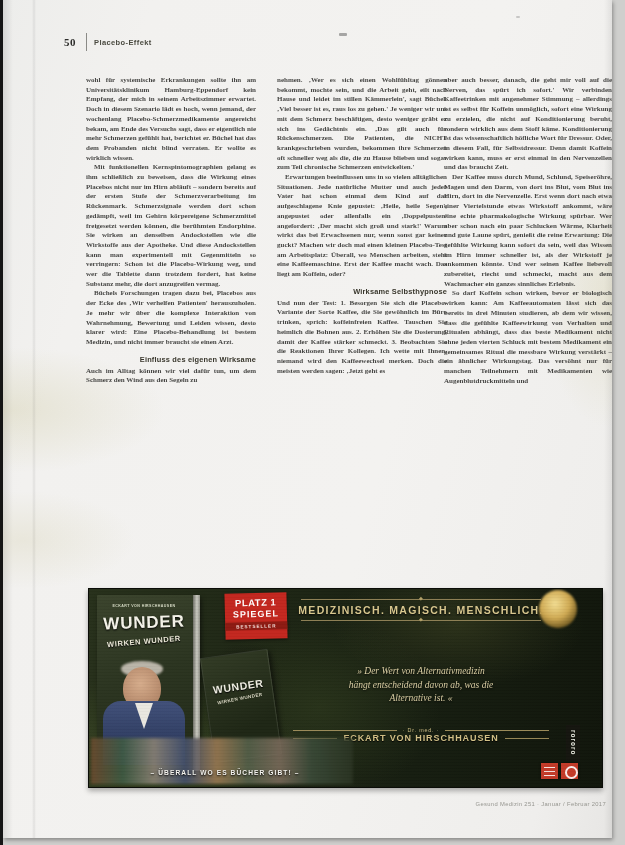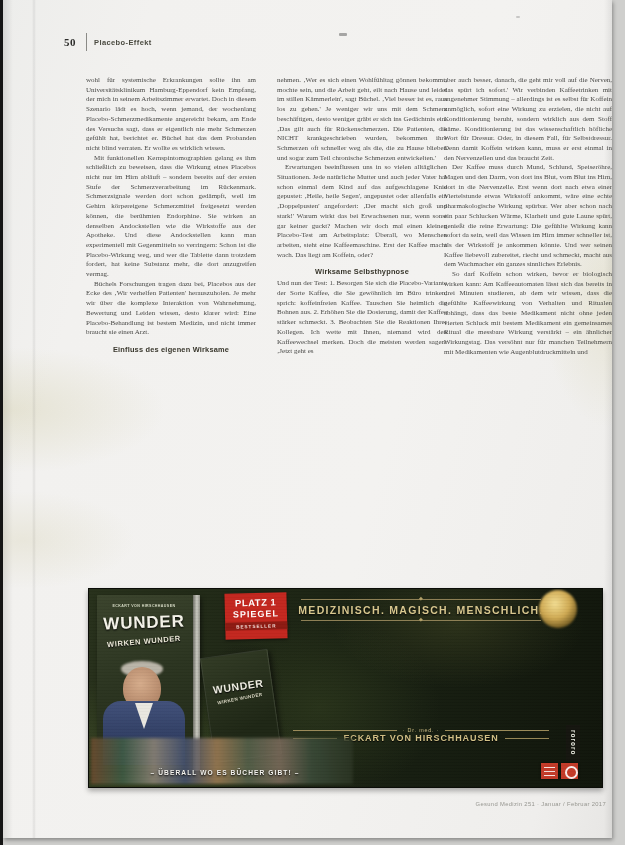--- a/index.html
+++ b/index.html
@@ -28,23 +28,23 @@
   .pagenum{font:bold 11px "Liberation Serif",serif;color:#2e2e2c;letter-spacing:.5px;}
   .hdr-div{width:1px;height:18px;background:#8a8a86;margin:0 7px 0 10px;}
   .section-label{font:bold 7.5px "Liberation Sans",sans-serif;color:#4a4a40;letter-spacing:.4px;padding-top:1px;}
 
   
   .col{position:absolute;top:76px;width:170px;font-size:7px;line-height:9.7px;color:#3d3d3b;
     text-align:justify;hyphens:auto;overflow:hidden;filter:blur(.33px);opacity:.95;}
   .col-1{left:86px;height:474px;}
   .col-2{left:277px;height:511px;}
   .col-3{left:444px;width:168px;height:511px;}
-  .para{margin:0;}
+  .para{margin:0;font-weight:bold;}
   .para.indent{text-indent:8px;}
-  .subhead{font:bold 7.4px "Liberation Sans",sans-serif;color:#2f2d22;margin:7px 0 3px 0;letter-spacing:.2px;text-align:center;}
+  .subhead{font:bold 7.4px "Liberation Sans",sans-serif;color:#2f2d22;margin:7px 0 3px 0;letter-spacing:.2px;text-align:right;}
 
   
   .ad{position:absolute;left:88px;top:588px;width:513px;height:198px;overflow:hidden;
     border:1px solid #0b0d08;box-shadow:0 3px 5px rgba(0,0,0,.30);
     background:
       radial-gradient(180px 90px at 72% 18%, rgba(140,140,70,.18), rgba(0,0,0,0) 70%),
       radial-gradient(220px 120px at 12% 85%, rgba(96,118,56,.35), rgba(0,0,0,0) 70%),
       radial-gradient(160px 120px at 45% 60%, rgba(70,86,42,.30), rgba(0,0,0,0) 75%),
       linear-gradient(100deg,#27301b 0%,#1d2514 35%,#161d10 65%,#10150b 100%);}
   .ad-grain{position:absolute;inset:0;background:repeating-linear-gradient(0deg,rgba(0,0,0,.05) 0 1px,rgba(255,255,255,.02) 1px 3px);opacity:.5;pointer-events:none;}
@@ -151,20 +151,21 @@
     <span class="pagenum">50</span>
     <span class="hdr-div"></span>
     <span class="section-label">Placebo-Effekt</span>
   </div>
 
   <div class="col col-1">
       <div class="para">wohl für systemische Erkrankungen sollte ihn am Universitätsklinikum Hamburg-Eppendorf kein Empfang, der mich in seinem Arbeitszimmer erwartet. Doch in diesem Szenario lädt es hoch, wenn jemand, der wochenlang Placebo-Schmerzmedikamente angereicht bekam, am Ende des Versuchs sagt, dass er eigentlich nie mehr Schmerzen gefühlt hat, berichtet er. Büchel hat das dem Probanden nicht blind verraten. Er wollte es wirklich wissen.</div>
       <div class="para indent">Mit funktionellen Kernspintomographien gelang es ihm schließlich zu beweisen, dass die Wirkung eines Placebos nicht nur im Hirn abläuft – sondern bereits auf der ersten Stufe der Schmerzverarbeitung im Rückenmark. Schmerzsignale werden dort schon gedämpft, weil im Gehirn körpereigene Schmerzmittel freigesetzt werden können, die berühmten Endorphine. Sie wirken an denselben Andockstellen wie die Wirkstoffe aus der Apotheke. Und diese Andockstellen kann man experimentell mit Gegenmitteln so verringern: Schon ist die Placebo-Wirkung weg, und wer die Tablette dann trotzdem fordert, hat keine Substanz mehr, die dort anzugreifen vermag.</div>
       <div class="para indent">Büchels Forschungen tragen dazu bei, Placebos aus der Ecke des ‚Wir verhelfen Patienten' herauszuholen. Je mehr wir über die komplexe Interaktion von Wahrnehmung, Bewertung und Leiden wissen, desto klarer wird: Eine Placebo-Behandlung ist bestem Medizin, und nicht immer braucht sie einen Arzt.</div>
       <div class="subhead">Einfluss des eigenen Wirksame</div>
+      <div class="para">Auch im Alltag können wir viel dafür tun, um dem Schmerz den Wind aus den Segeln zu</div>
     </div>
   <div class="col col-2">
       <div class="para">nehmen. ‚Wer es sich einen Wohlfühltag gönnen bekommt, mochte sein, und die Arbeit geht, eilt nach Hause und leidet im stillen Kämmerlein', sagt Büchel. ‚Viel besser ist es, raus los zu gehen.' Je weniger wir uns mit dem Schmerz beschäftigen, desto weniger gräbt er sich ins Gedächtnis ein. ‚Das gilt auch für Rückenschmerzen. Die Patienten, die NICHT krankgeschrieben wurden, bekommen ihre Schmerzen oft schneller weg als die, die zu Hause blieben und sogar zum Teil chronische Schmerzen entwickelten.'</div>
       <div class="para indent">Erwartungen beeinflussen uns in so vielen alltäglichen Situationen. Jede natürliche Mutter und auch jeder Vater hat schon einmal dem Kind auf das aufgeschlagene Knie gepustet: ‚Heile, heile Segen', angepustet oder allenfalls ein ‚Doppelpusten' angefordert: ‚Der macht sich groß und stark!' Warum wirkt das bei Erwachsenen nur, wenn sonst gar keiner guckt? Machen wir doch mal einen kleinen Placebo-Test am Arbeitsplatz: Überall, wo Menschen arbeiten, steht eine Kaffeemaschine. Erst der Kaffee macht wach. Das liegt am Koffein, oder?</div>
       <div class="subhead">Wirksame Selbsthypnose</div>
       <div class="para">Und nun der Test: 1. Besorgen Sie sich die Placebo-Variante der Sorte Kaffee, die Sie gewöhnlich im Büro trinken, sprich: koffeinfreien Kaffee. Tauschen Sie heimlich die Bohnen aus. 2. Erhöhen Sie die Dosierung, damit der Kaffee stärker schmeckt. 3. Beobachten Sie die Reaktionen Ihrer Kollegen. Ich wette mit Ihnen, niemand wird den Kaffeewechsel merken. Doch die meisten werden sagen: ‚Jetzt geht es</div>
     </div>
   <div class="col col-3">
       <div class="para">aber auch besser, danach, die geht mir voll auf die Nerven, das spürt ich sofort.' Wir verbinden Kaffeetrinken mit angenehmer Stimmung – allerdings ist es selbst für Koffein unmöglich, sofort eine Wirkung zu erzielen, die nicht auf Konditionierung beruht, sondern wirklich aus dem Stoff käme. Konditionierung ist das wissenschaftlich höfliche Wort für Dressur. Oder, in diesem Fall, für Selbstdressur. Denn damit Koffein wirken kann, muss er erst einmal in den Nervenzellen und das braucht Zeit.</div>
       <div class="para indent">Der Kaffee muss durch Mund, Schlund, Speiseröhre, Magen und den Darm, von dort ins Blut, vom Blut ins Hirn, dort in die Nervenzelle. Erst wenn dort nach etwa einer Viertelstunde etwas Wirkstoff ankommt, wäre eine echte pharmakologische Wirkung spürbar. Wer aber schon nach ein paar Schlucken Wärme, Klarheit und gute Laune spürt, genießt die reine Erwartung: Die gefühlte Wirkung kann sofort da sein, weil das Wissen im Hirn immer schneller ist, als der Wirkstoff je ankommen könnte. Und wer seinen Kaffee liebevoll zubereitet, riecht und schmeckt, macht aus dem Wachmacher ein ganzes sinnliches Erlebnis.</div>
@@ -196,20 +197,25 @@
     </div>
 
     <div class="headline-zone">
       <div class="orn-line"></div>
       <div class="ad-headline">MEDIZINISCH. MAGISCH. MENSCHLICH.</div>
       <div class="orn-line"></div>
     </div>
 
     <div class="moon"></div>
 
+    <div class="ad-quote">
+      <span>» Der Wert von Alternativmedizin</span><br>
+      <span>hängt entscheidend davon ab, was die</span><br>
+      <span>Alternative ist. «</span>
+    </div>
 
     <div class="credit">
       <div class="row">
         <span class="rule"></span>
         <span class="prefix">·  Dr. med.  ·</span>
         <span class="rule"></span>
       </div>
       <div class="row">
         <span class="rule"></span>
         <span class="name">ECKART VON HIRSCHHAUSEN</span>

